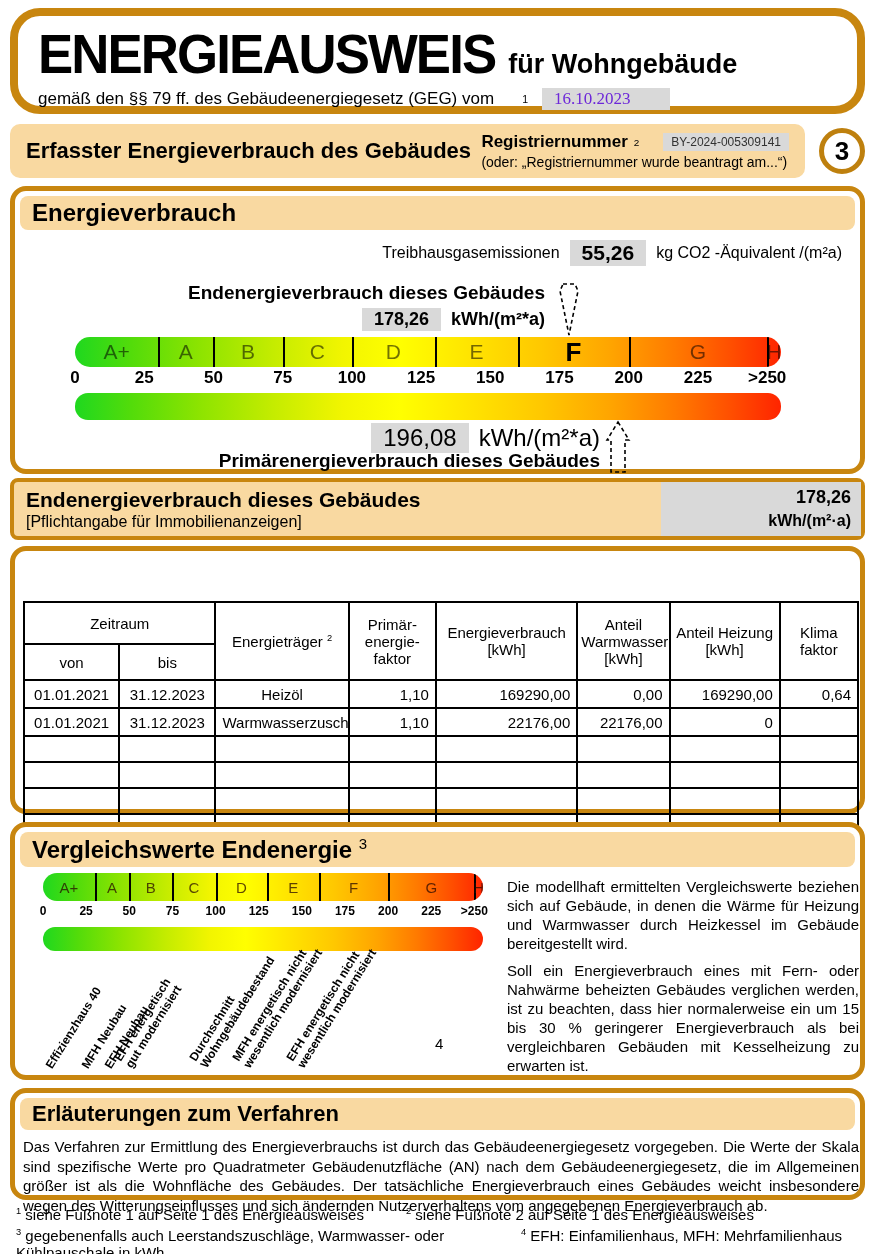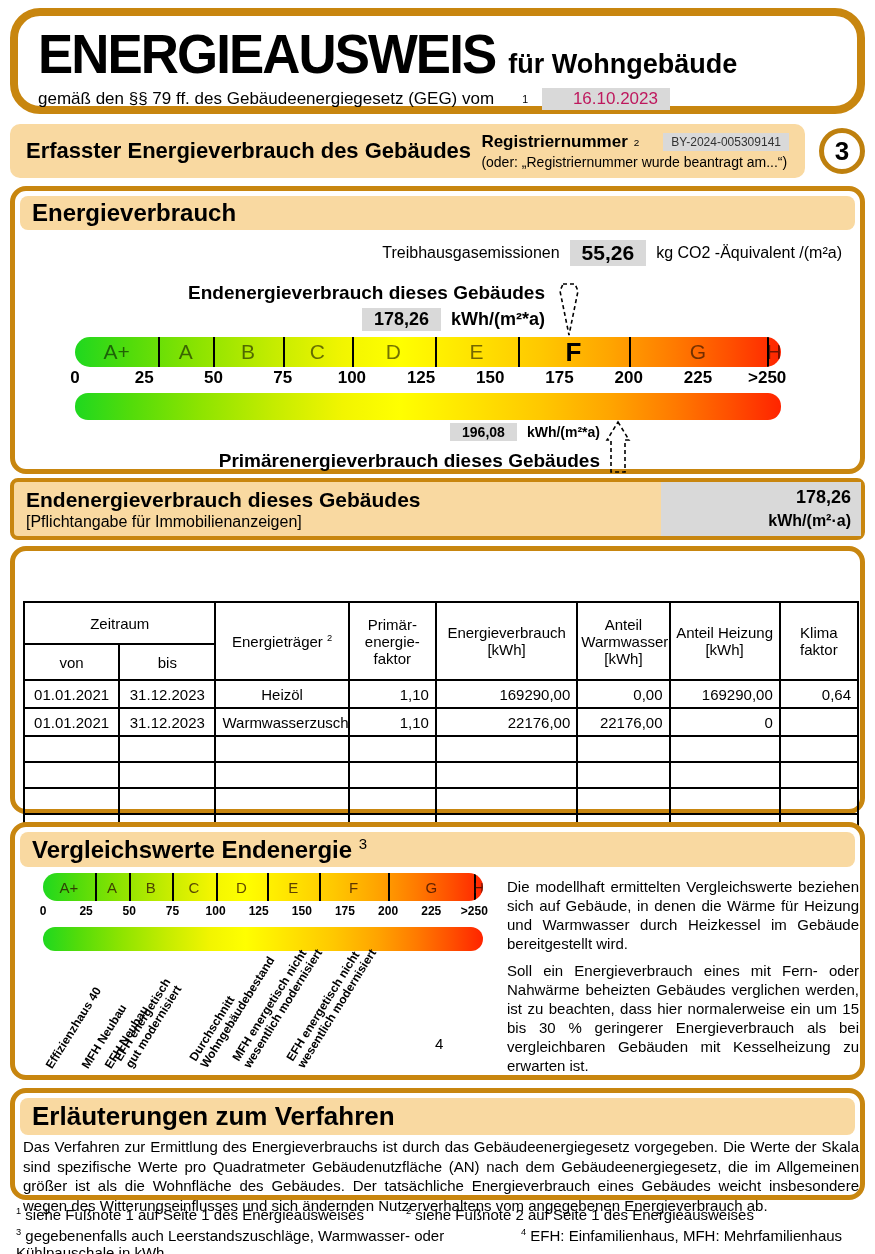--- a/index.html
+++ b/index.html
@@ -9,21 +9,21 @@
   sup { font-size:0.62em; vertical-align:super; }
 
   
   .title-box { position:absolute; left:10px; top:8px; width:855px; height:106px;
     border:8px solid #C8860F; border-radius:30px; padding:6px 20px 8px; background:#fff; }
   .title-row { display:flex; align-items:baseline; }
   .big-title { font-size:55px; font-weight:700; letter-spacing:-2px; transform:scaleX(.96); transform-origin:left bottom; white-space:nowrap; }
   .sub-title { font-size:27px; font-weight:700; margin-left:-6px; white-space:nowrap; }
   .law-row { display:flex; align-items:center; font-size:17px; margin-top:2px; }
   .law-row sup { margin-left:28px; }
-  .law-row .gbox { margin-left:14px; min-width:128px; text-align:right; font-size:17px; color:#be185d; }
+  .law-row .gbox { margin-left:14px; min-width:128px; text-align:left; font-size:17px; color:#6d28d9;font-family:Liberation Serif, serif; }
 
   
   .banner-row { position:absolute; left:10px; top:124px; width:855px; height:54px; display:flex; align-items:center; }
   .banner { flex:1; background:#F9D9A1; border-radius:10px; height:54px; display:flex; align-items:center; padding:4px 16px; }
   .banner-title { font-size:22px; font-weight:700; flex:1; }
   .reg-block { text-align:left; }
   .reg-line1 { display:flex; align-items:center; gap:6px; }
   .reg-label { font-size:17px; font-weight:700; }
   .reg-box { font-size:12px; color:#333; padding:2px 8px; margin-left:18px; }
   .reg-line2 { font-size:14px; margin-top:2px; }
@@ -47,21 +47,21 @@
   .scalebar { position:absolute; height:30px; border-radius:15px; overflow:hidden;
     background:linear-gradient(90deg,#1FD81F 0%,#53DC0A 8%,#8FE400 18%,#C4EC00 28%,#F2F500 38%,#FFFF00 46%,#FFE400 56%,#FFC800 66%,#FFA400 76%,#FF7A00 85%,#FF4E00 93%,#FF2400 100%); }
   #bar1 { top:146px; left:60px; width:706px; }
   #bar2 { top:202px; left:60px; width:706px; height:27px; border-radius:13px; }
   .divider { position:absolute; top:0; bottom:0; width:2px; background:#000; }
   .letter { position:absolute; top:50%; transform:translate(-50%,-50%); font-size:21px; color:rgba(0,0,0,0.55); white-space:nowrap; }
   .letter.hl { font-size:26px; font-weight:700; color:#000; }
   .tick-row { position:absolute; height:24px; }
   #ticks1 { top:177px; left:60px; width:706px; }
   .tick { position:absolute; transform:translateX(-50%); font-size:17px; font-weight:700; white-space:nowrap; }
-  .pri-value-row { position:absolute; top:232px; left:0; width:585px; display:flex; justify-content:flex-end; align-items:center; gap:10px; font-size:14px; font-weight:700; }
+  .pri-value-row { position:absolute; top:232px; left:0; width:585px; display:flex; justify-content:flex-end; align-items:center; gap:10px; font-size:24px; font-weight:400; }
   .pri-label { position:absolute; top:259px; left:0; width:585px; text-align:right; font-size:19px; font-weight:700; }
 
   
   .end-banner { position:absolute; left:10px; top:478px; width:855px; height:62px; border:4px solid #C8860F;
     border-radius:8px; background:#F9D9A1; display:flex; }
   .eb-left { flex:1; padding:6px 12px; }
   .eb-title { font-size:21px; font-weight:700; }
   .eb-sub { font-size:16px; margin-top:1px; }
   .eb-value { width:200px; background:#D9D9D9; text-align:right; padding:5px 10px; font-weight:700; }
   .eb-val-num { font-size:18px; }
@@ -87,21 +87,21 @@
   #cbar2 { top:100px; left:28px; width:440px; height:24px; border-radius:12px; }
   #clabels { position:absolute; top:128px; left:28px; width:440px; height:118px; }
   .rot-label { position:absolute; bottom:2px; transform:rotate(-58deg); transform-origin:0 100%;
     font-size:12px; font-weight:700; line-height:1.12; white-space:pre-line; }
   .fn4-marker { position:absolute; left:420px; top:208px; font-size:15px; }
   .comp-text { position:absolute; left:492px; top:50px; width:352px; font-size:15px; line-height:1.27; text-align:justify; }
   .comp-text p + p { margin-top:8px; }
 
   
   #explain-box { top:1088px; height:112px; }
-  #explain-box .sec-band { font-size:26px; }
+  #explain-box .sec-band { font-size:22px; }
   .explain-body { position:absolute; top:44px; left:8px; width:836px; font-size:15px; line-height:1.3; text-align:justify; }
 
   
   .fn-rows { position:absolute; left:16px; top:1206px; width:848px; font-size:15px; }
   .fn-row { display:flex; margin-bottom:4px; }
   .fn1 { width:390px; }
   .fn3 { width:505px; }
 </style>
 </head>
 <body>

